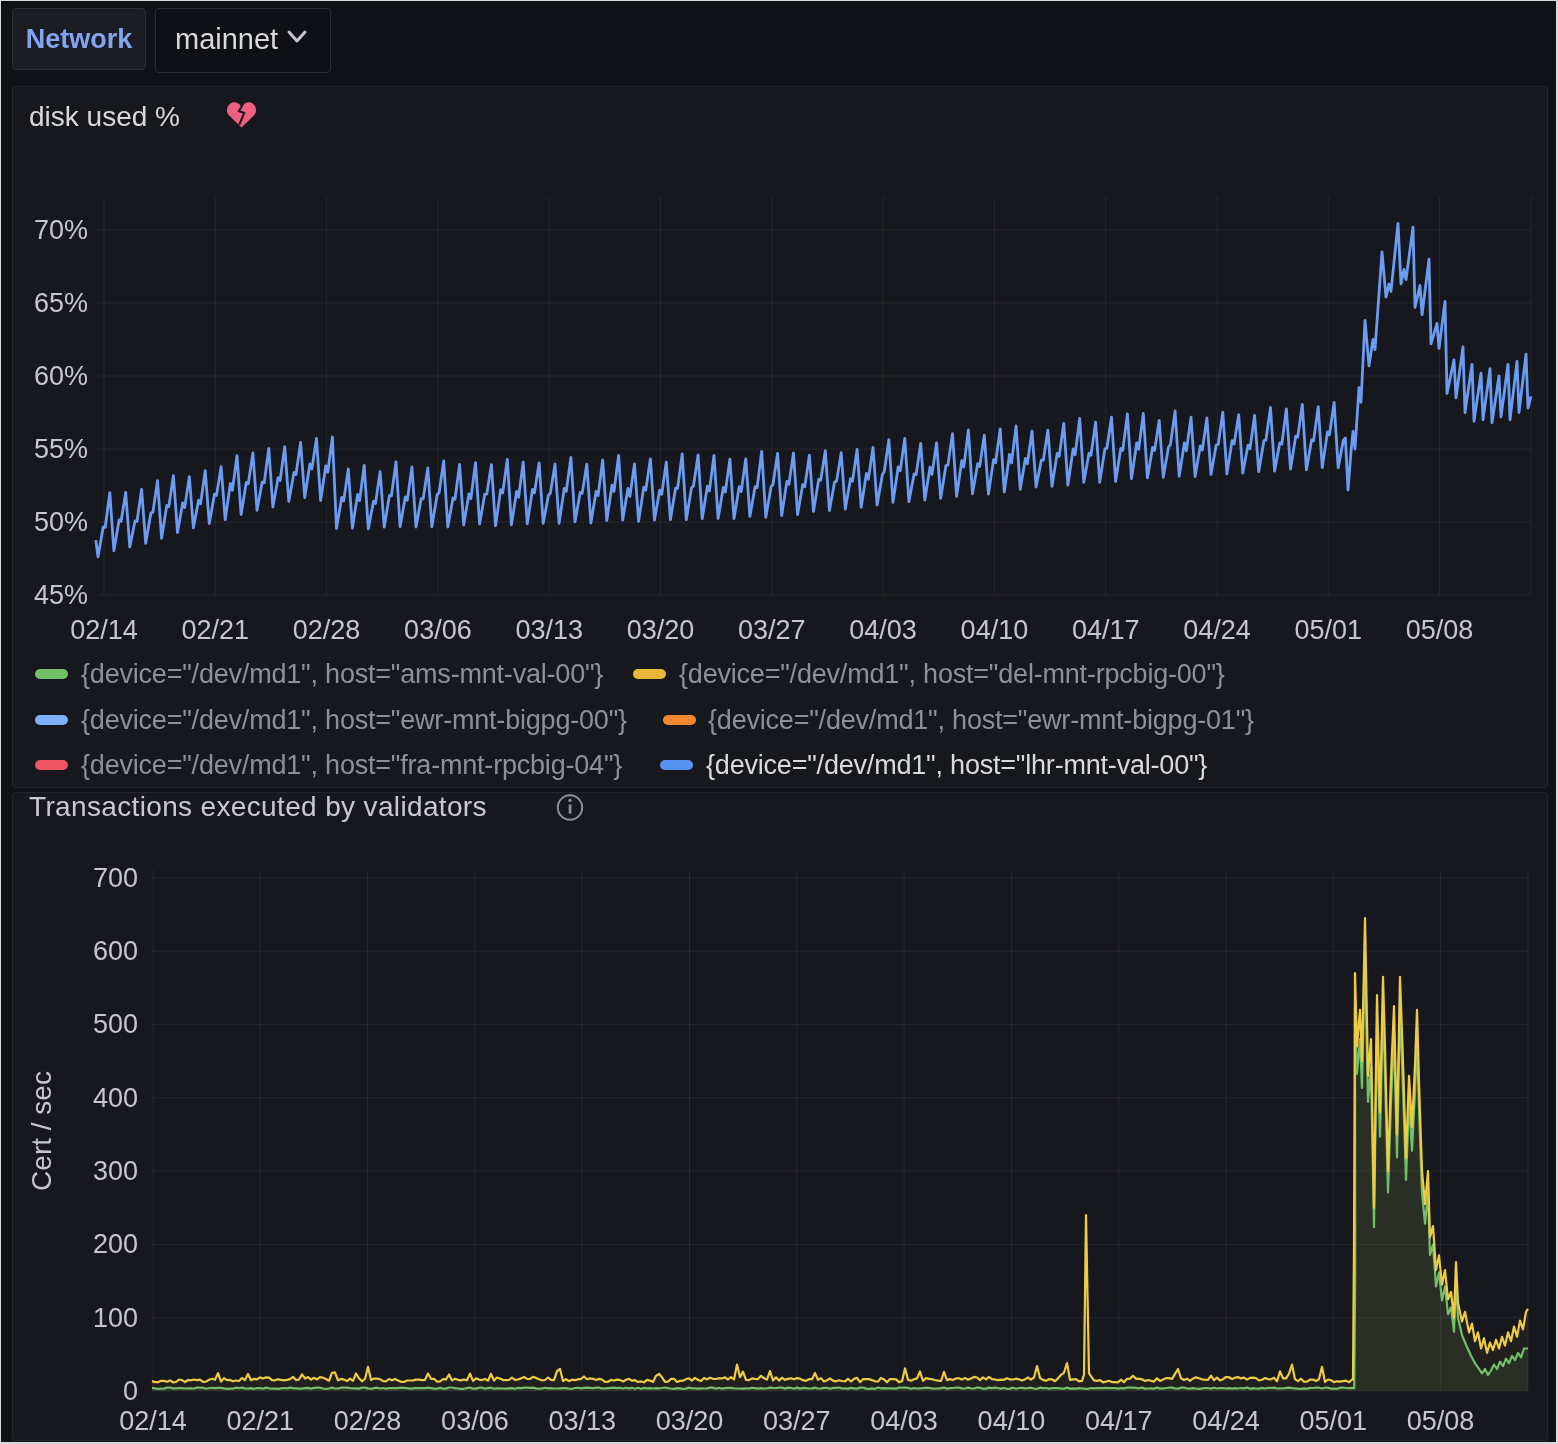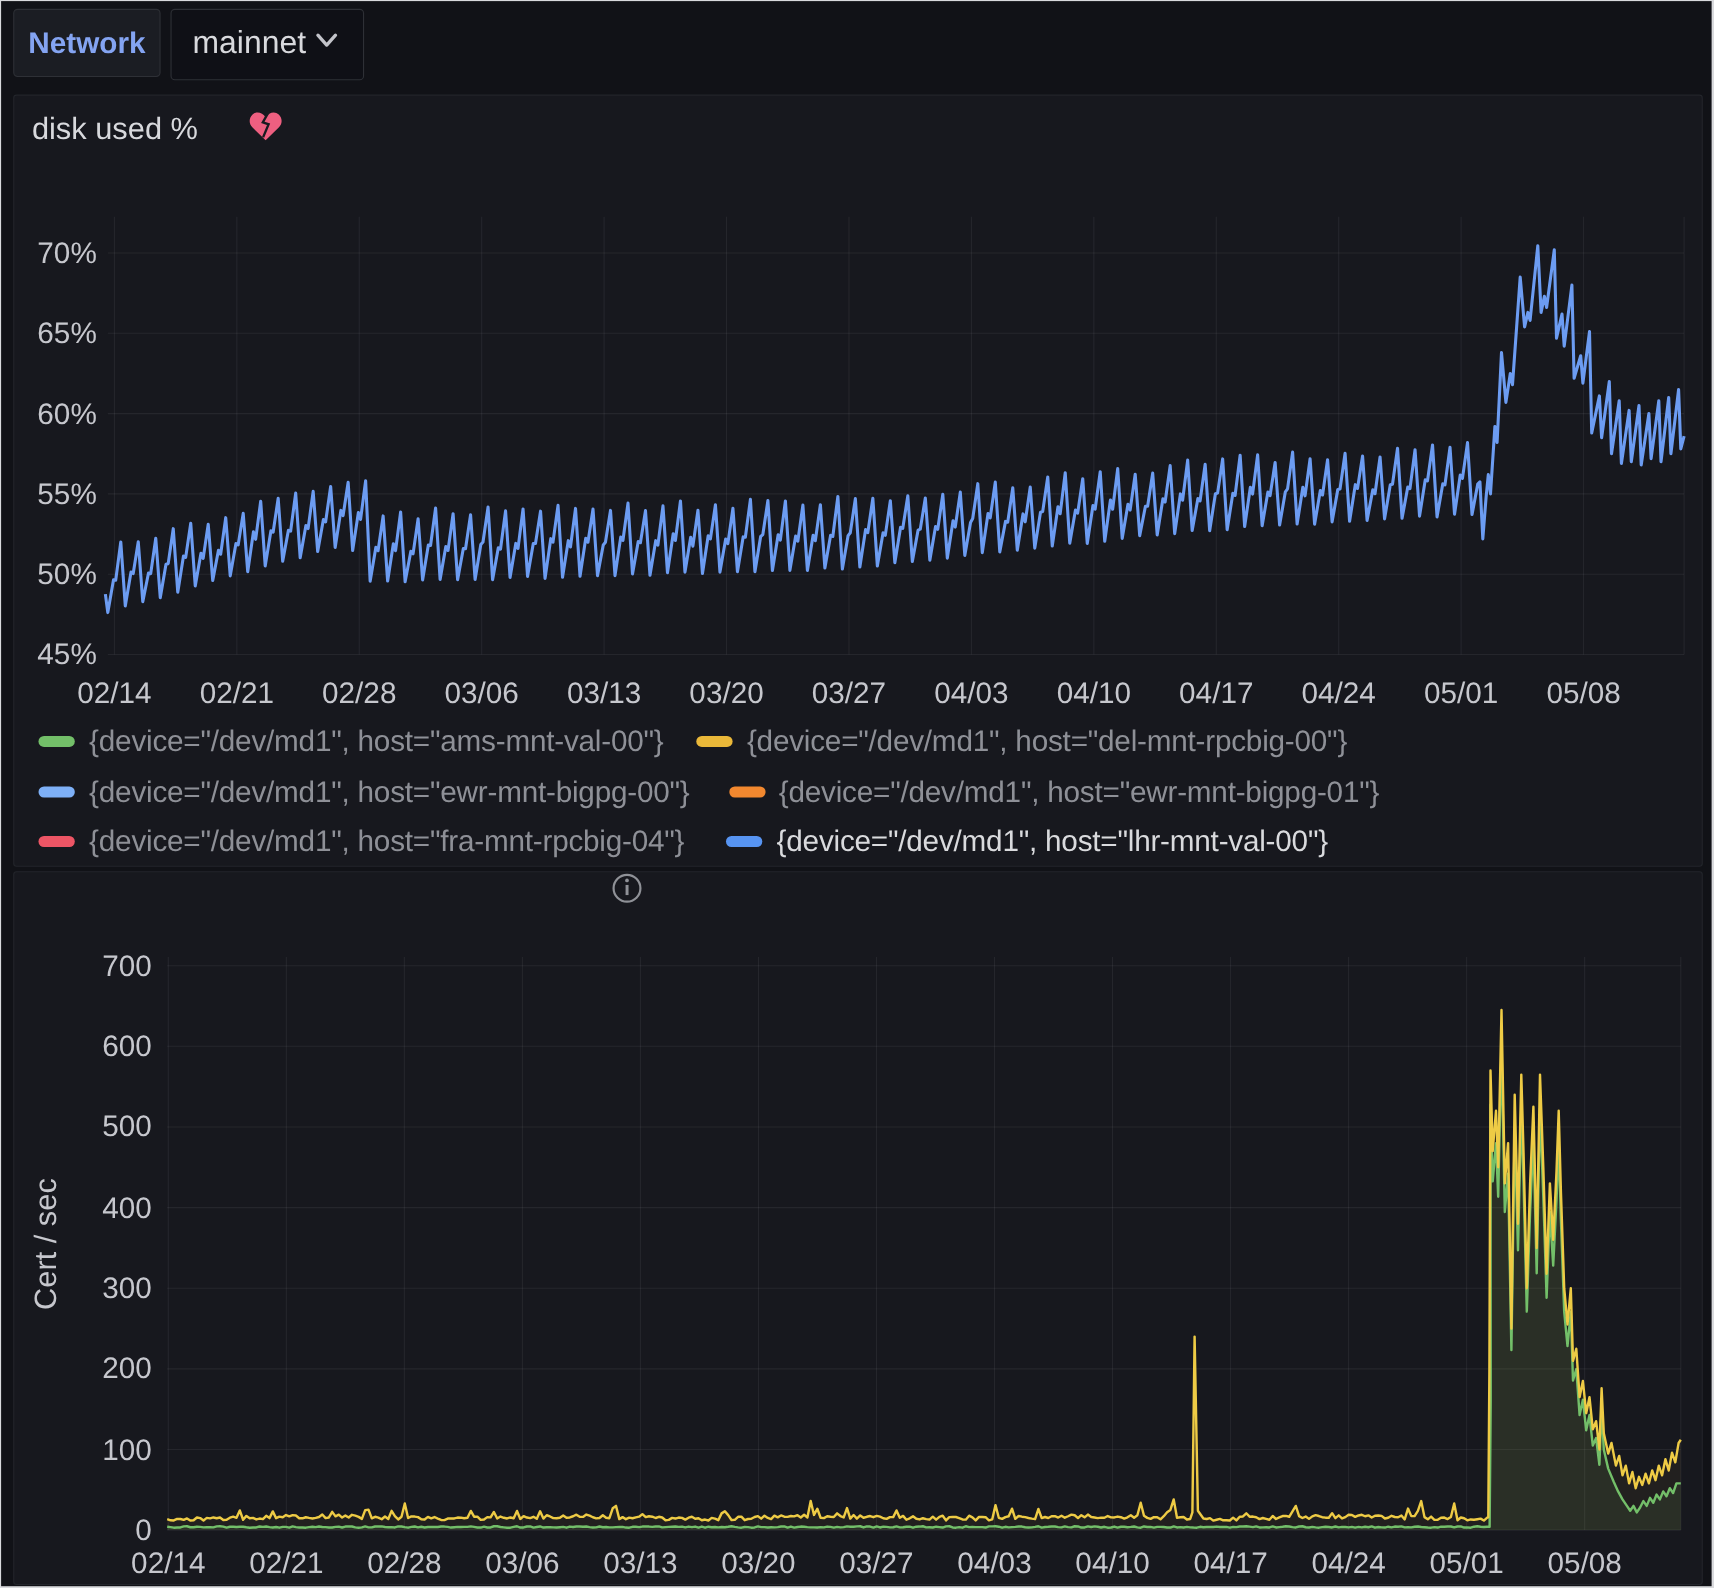--- a/index.html
+++ b/index.html
@@ -26,20 +26,21 @@
 </head>
 <body>
 <div id="page">
   <div id="vbox">Network</div>
   <div id="mbox">
       <span>mainnet</span>
     </div>
   <div class="panel" id="p1"></div>
   <div class="panel" id="p2"></div>
   <div class="ptitle" style="left:28px;top:100px;">disk used %</div>
+  <div class="ptitle" style="left:28px;top:790px;color:#c9cad0;letter-spacing:0.35px;">Transactions executed by validators</div>
   <div class="litem " style="left:34px;top:659px">
       <span class="swatch" style="background:#73BF69;margin-right:13px"></span>
       <span>{device="/dev/md1", host="ams-mnt-val-00"}</span>
     </div>
 <div class="litem " style="left:632px;top:659px">
       <span class="swatch" style="background:#EAB839;margin-right:13px"></span>
       <span>{device="/dev/md1", host="del-mnt-rpcbig-00"}</span>
     </div>
 <div class="litem " style="left:34px;top:705px">
       <span class="swatch" style="background:#7EB0F7;margin-right:13px"></span>

